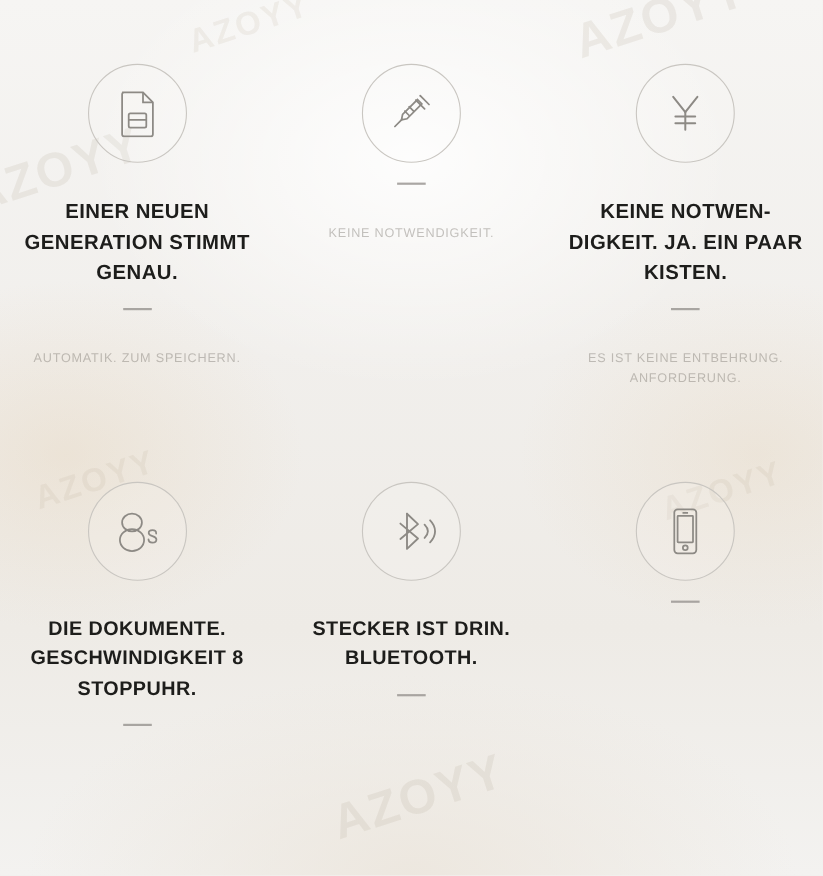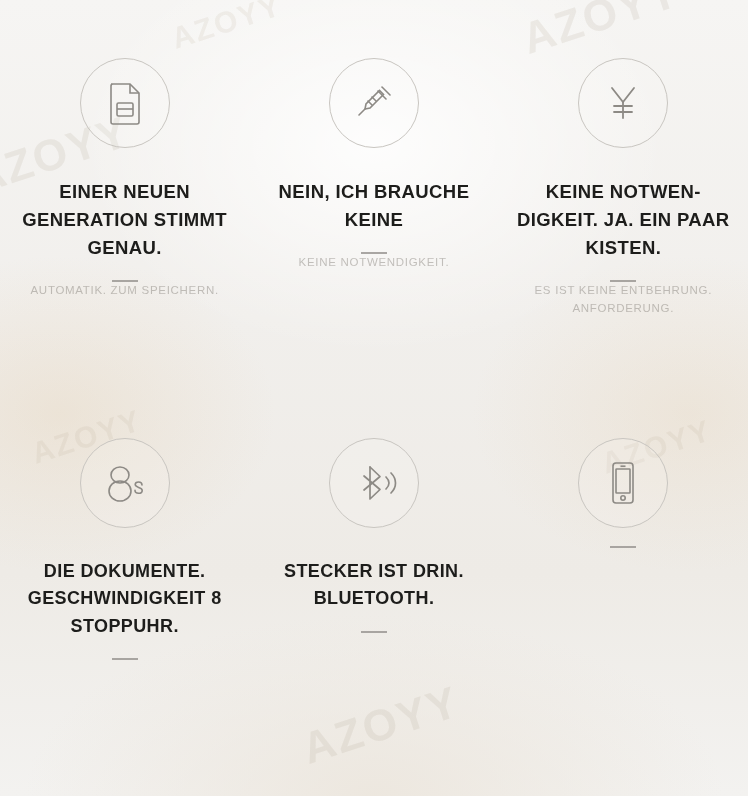--- a/index.html
+++ b/index.html
@@ -84,20 +84,21 @@
     text-transform: uppercase;
   }
   .divider {
     margin-top: 18px;
     width: 26px;
     height: 2px;
     background: #9b9894;
     opacity: 0.85;
   }
   .sub {
+    margin-top: 36px;
     text-align: center;
     font-size: 11.5px;
     line-height: 1.55;
     letter-spacing: 0.7px;
     color: rgba(120,115,108,0.42);
     text-transform: uppercase;
     max-width: 200px;
   }
   .cell.r2 { padding-top: 40px; }
   .cell.r2 .headline { font-size: 18px; }
@@ -136,21 +137,20 @@
       <div class="icon-circle">
         <svg width="44" height="44" viewBox="0 0 44 44" fill="none" stroke="#8d8a85" stroke-width="1.6" stroke-linecap="round">
           <path d="M30 6l8 8"></path>
           <path d="M26 10l8 8"></path>
           <path d="M31.5 13.5L18 27l-5 1 1-5 13.5-13.5z"></path>
           <path d="M13 28l-6 6"></path>
           <path d="M20 16l4 4"></path>
           <path d="M16 20l4 4"></path>
         </svg>
       </div>
-      <div class="headline">NEIN, ICH BRAUCHE KEINE</div>
       <div class="divider"></div>
       <div class="sub">KEINE NOTWENDIGKEIT.</div>
     </div>
 
     <div class="cell">
       <div class="icon-circle">
         <svg width="36" height="42" viewBox="0 0 36 42" fill="none" stroke="#8d8a85" stroke-width="1.8" stroke-linecap="round">
           <path d="M7 6l11 14L29 6"></path>
           <path d="M18 20v16"></path>
           <path d="M9 24h18"></path>

